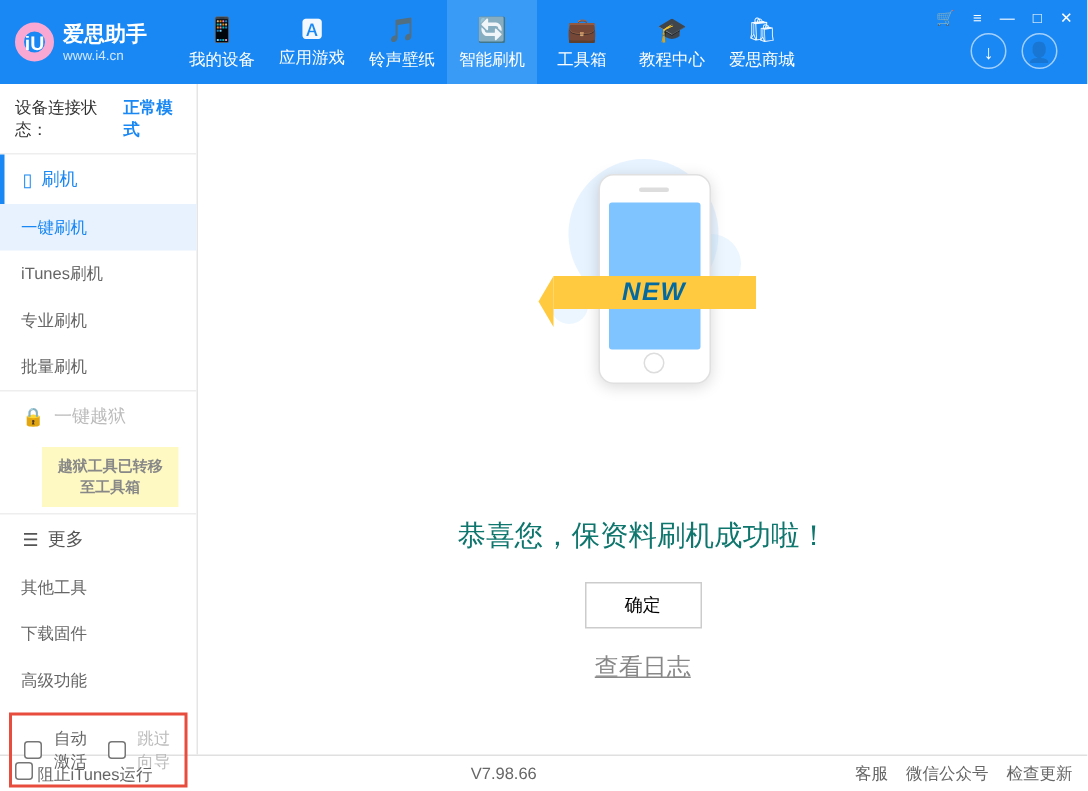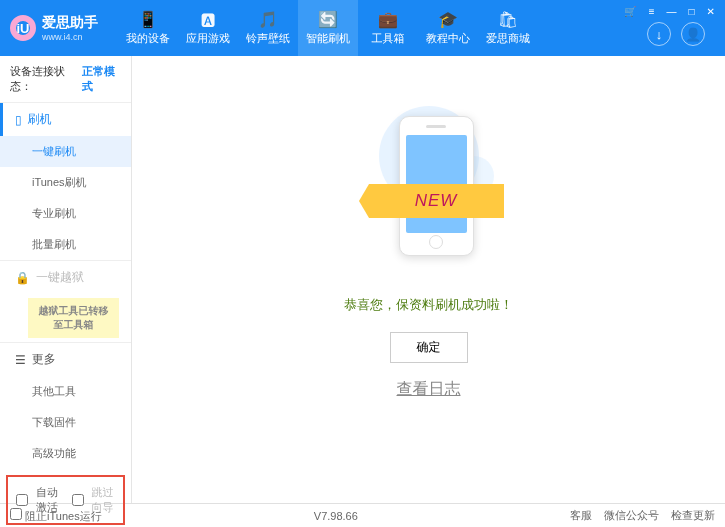--- a/index.html
+++ b/index.html
@@ -18,43 +18,43 @@
 .titlebar span { cursor:pointer; padding:2px 4px; }
 .header-right { position:absolute; right:20px; bottom:10px; display:flex; gap:10px; }
 .circle-btn { width:24px; height:24px; border:1.5px solid rgba(255,255,255,0.6); border-radius:50%; display:flex; align-items:center; justify-content:center; color:#fff; cursor:pointer; font-size:13px; }
 .body { display:flex; height:calc(100% - 56px - 24px); }
 .sidebar { width:132px; border-right:1px solid #e5e5e5; display:flex; flex-direction:column; }
 .status-bar { padding:8px 10px; font-size:11px; display:flex; align-items:center; gap:4px; }
 .status-val { color:#1a88f4; font-weight:bold; }
 .sb-section { border-top:1px solid #eee; }
 .sb-head { padding:8px 12px; font-size:12px; color:#555; display:flex; align-items:center; gap:6px; border-left:3px solid transparent; }
 .sb-head.blue { border-left-color:#1a88f4; color:#1a88f4; }
-.sb-item { padding:8px 12px 8px 32px; font-size:11px; color:#666; cursor:pointer; }
+.sb-item { padding:8px 12px 8px 14px; font-size:11px; color:#666; cursor:pointer; }
 .sb-item.active { background:#e8f2fe; color:#1a88f4; }
 .sb-note { margin:4px 12px 4px 28px; padding:6px; background:#fef9c3; font-size:10px; color:#888; text-align:center;font-weight:bold; }
 .opt-box { margin:6px; padding:8px; border:2px solid #e74c3c; display:flex; gap:12px; font-size:11px; color:#666; }
 .opt-box label { display:flex; align-items:center; gap:8px; }
 .opt-box .dim { color:#bbb; }
 .device-box { margin:4px 8px; font-size:11px; }
 .device-name { color:#1a88f4; font-weight:bold; display:flex; align-items:center; gap:4px; }
 .main { flex:1; display:flex; flex-direction:column; align-items:center; justify-content:flex-start; padding-top:40px; position:relative; }
 .phone-illus { width:140px; height:180px; position:relative; margin-bottom:20px; }
 .bubble { position:absolute; background:#cfe8ff; border-radius:50%; }
 .b1 { width:100px; height:100px; left:20px; top:10px; opacity:0.5; }
 .b2 { width:40px; height:40px; right:5px; top:60px; opacity:0.4; }
 .b3 { width:25px; height:25px; left:8px; top:95px; opacity:0.4; }
 .phone { position:absolute; left:40px; top:20px; width:75px; height:140px; background:#fff; border-radius:10px; box-shadow:0 2px 10px rgba(0,0,0,0.15); border:1px solid #e0e0e0; }
 .phone::before { content:""; position:absolute; top:8px; left:50%; transform:translateX(-50%); width:20px; height:3px; background:#ddd; border-radius:2px; }
 .phone::after { content:""; position:absolute; bottom:6px; left:50%; transform:translateX(-50%); width:12px; height:12px; border:1px solid #ddd; border-radius:50%; }
 .screen { position:absolute; top:18px; left:6px; right:6px; bottom:22px; background:#7fc4ff; border-radius:2px; }
-.ribbon { position:absolute; left:10px; right:-5px; top:88px; height:34px; background:#ffc940; display:flex; align-items:center; justify-content:center; font-weight:400; font-size:17px; color:#be185d; letter-spacing:1px; font-style:italic; }
+.ribbon { position:absolute; left:10px; right:-5px; top:88px; height:22px; background:#ffc940; display:flex; align-items:center; justify-content:center; font-weight:700; font-size:17px; color:#0369a1; letter-spacing:1px; font-style:italic; }
 .ribbon::before, .ribbon::after { content:""; position:absolute; top:0; border-top:17px solid transparent; border-bottom:17px solid transparent; }
 .ribbon::before { left:-10px; border-right:10px solid #ffc940; }
 .ribbon::after { right:-5px; width:0; }
-.success-msg { font-size:13px; color:#4d7c0f; margin-bottom:18px; }
+.success-msg { font-size:19px; color:#0f766e; margin-bottom:18px;margin-top:48px; }
 .ok-btn { padding:6px 26px; border:1px solid #ccc; background:#fff; cursor:pointer; font-size:12px; margin-bottom:16px; }
 .log-link { font-size:16px; color:#888; text-decoration:underline; cursor:pointer; }
 .footer { height:24px; border-top:1px solid #e0e0e0; display:flex; align-items:center; padding:0 10px; font-size:11px; color:#666; justify-content:space-between;gap:28px; }
 .footer-left { display:flex; align-items:center; gap:6px; }
 .footer-right { display:flex; gap:12px; }
 .footer-right span { cursor:pointer; }
 .spacer { flex:1; }
 input[type=checkbox]{ width:12px; height:12px; }
 </style>
 </head>

